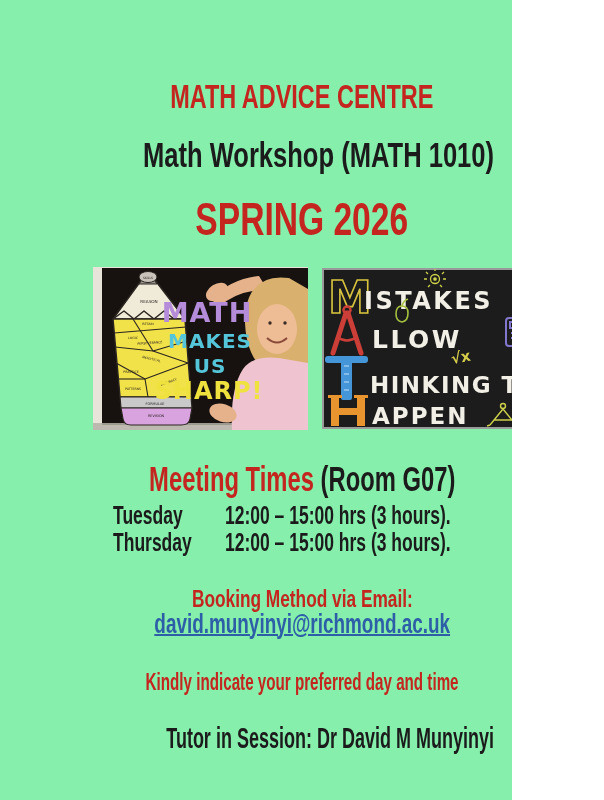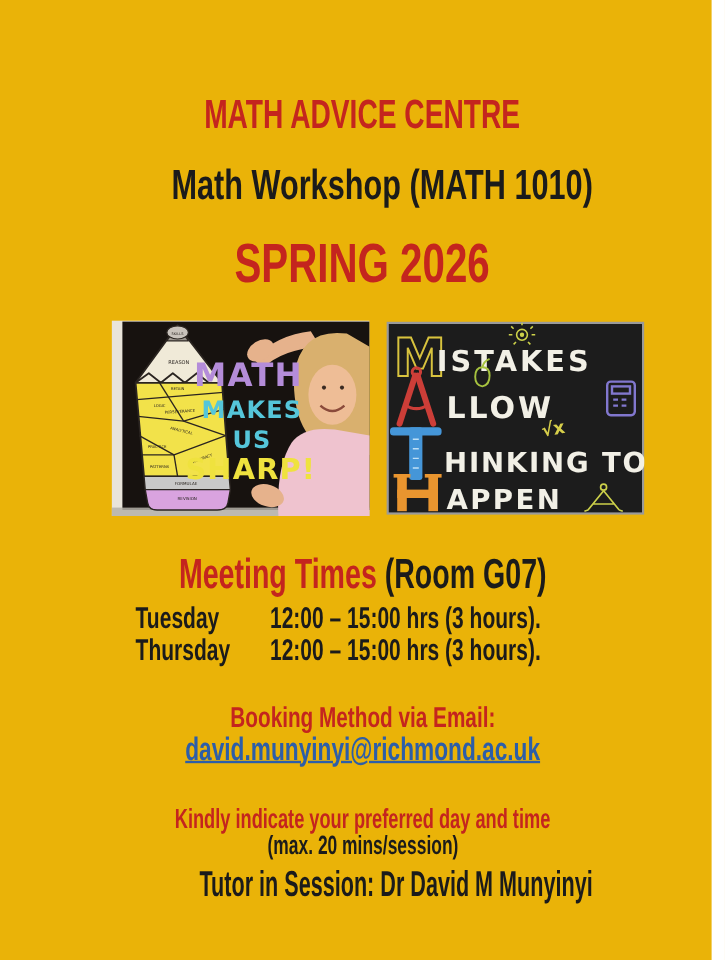--- a/index.html
+++ b/index.html
@@ -1,16 +1,16 @@
 <!DOCTYPE html>
 <html><head>
 <meta charset="utf-8">
 <style>
   html,body{margin:0;padding:0;background:#ffffff;}
-  #flyer{position:relative;width:593px;height:800px;background:#eab308;overflow:hidden;
+  #flyer{position:relative;width:512px;height:800px;background:#86efac;overflow:hidden;
          font-family:"Liberation Sans",sans-serif;}
   .line{position:absolute;left:0;width:604px;text-align:center;white-space:nowrap;}
   .cx{display:inline-block;transform:scaleX(var(--sx,0.73));transform-origin:center center;}
   .red{color:#C4251E;}
   .blk{color:#1B1B1B;}
   .b{font-weight:bold;}
   .h1{top:79px;font-size:34px;line-height:34px;}
   .h2{top:137px;font-size:35px;line-height:36px;padding-left:16px;}
   .h3{top:200px;font-size:46px;line-height:38px;}
   .mt{top:461px;font-size:35px;line-height:36px;}
@@ -163,17 +163,16 @@
       <span>12:00 – 15:00 hrs (3 hours).</span>
     </div>
   </div>
 
   <div class="line booking red b"><span class="cx" style="--sx:0.72">Booking Method via Email:</span></div>
 
   <div class="line email"><span class="cx" style="--sx:0.70"><a href="#">david.munyinyi@richmond.ac.uk</a></span></div>
 
   <div class="line note1 red b"><span class="cx" style="--sx:0.66">Kindly indicate your preferred day and time</span></div>
 
-  <div class="line note2 blk b"><span class="cx" style="--sx:0.66">(max. 20 mins/session)</span></div>
 
   <div class="line tutor blk b"><span class="cx" style="--sx:0.60">Tutor in Session: Dr David M Munyinyi</span></div>
 
 </div>
 
 </body></html>

